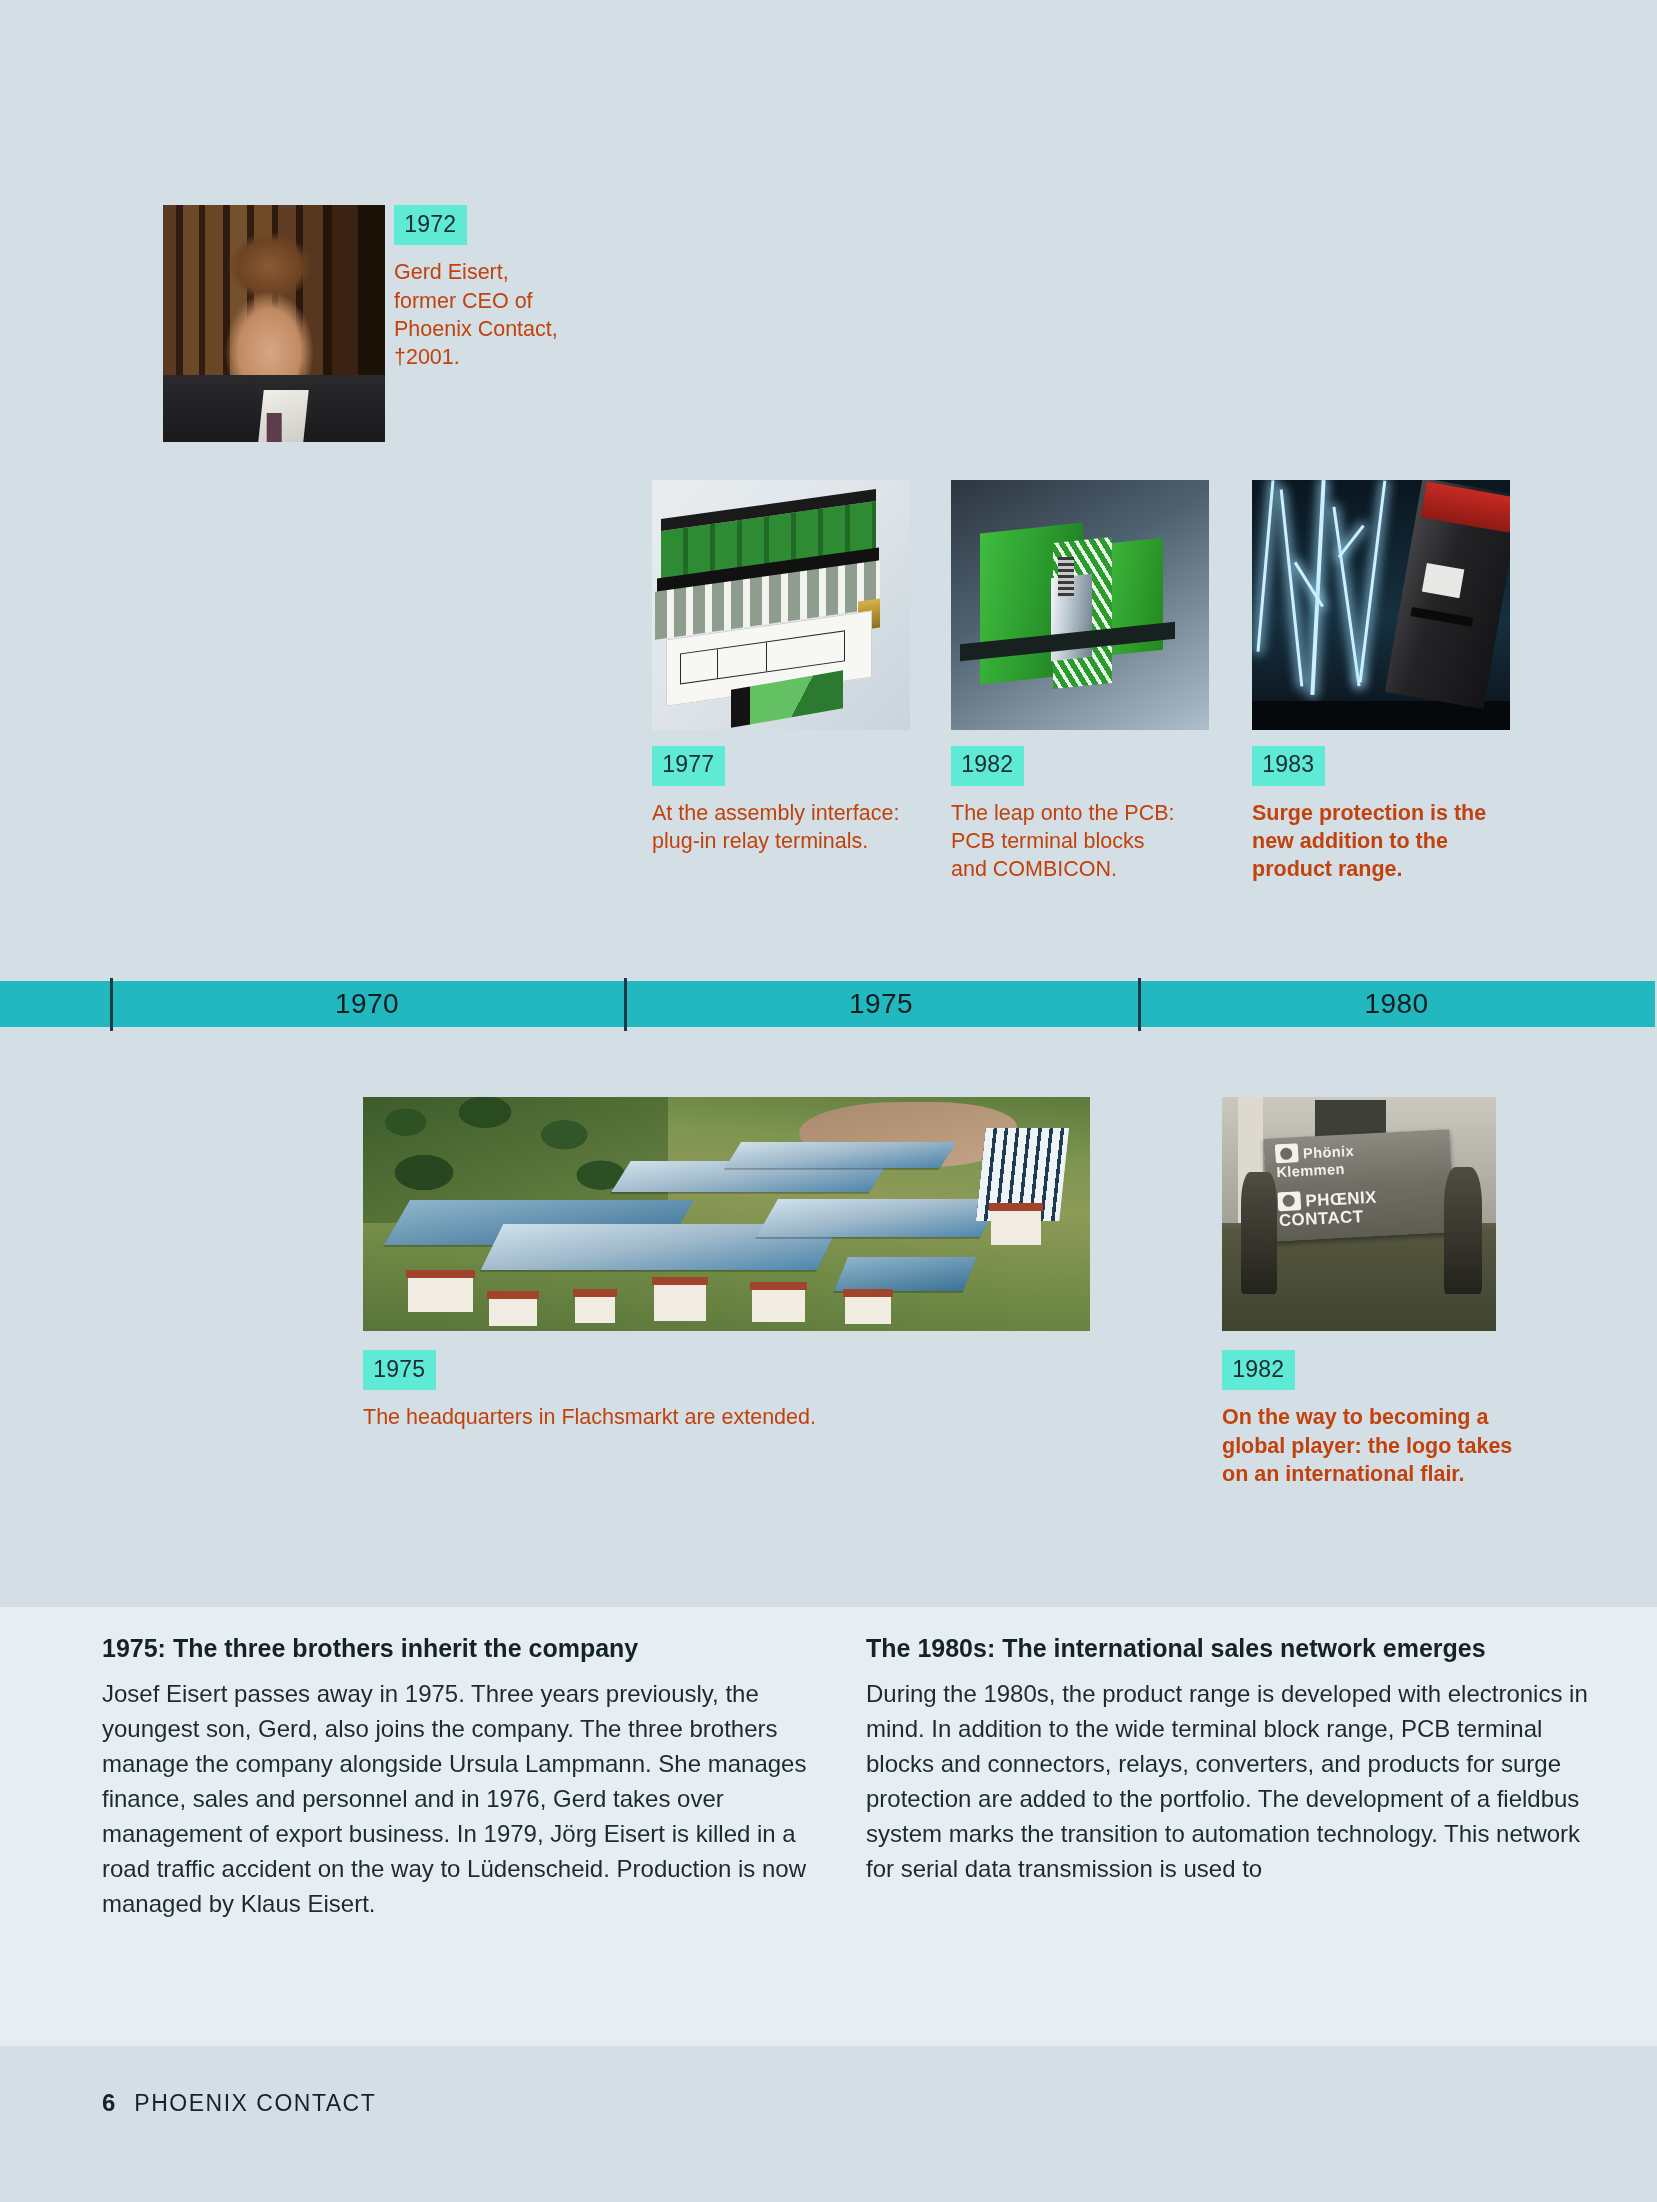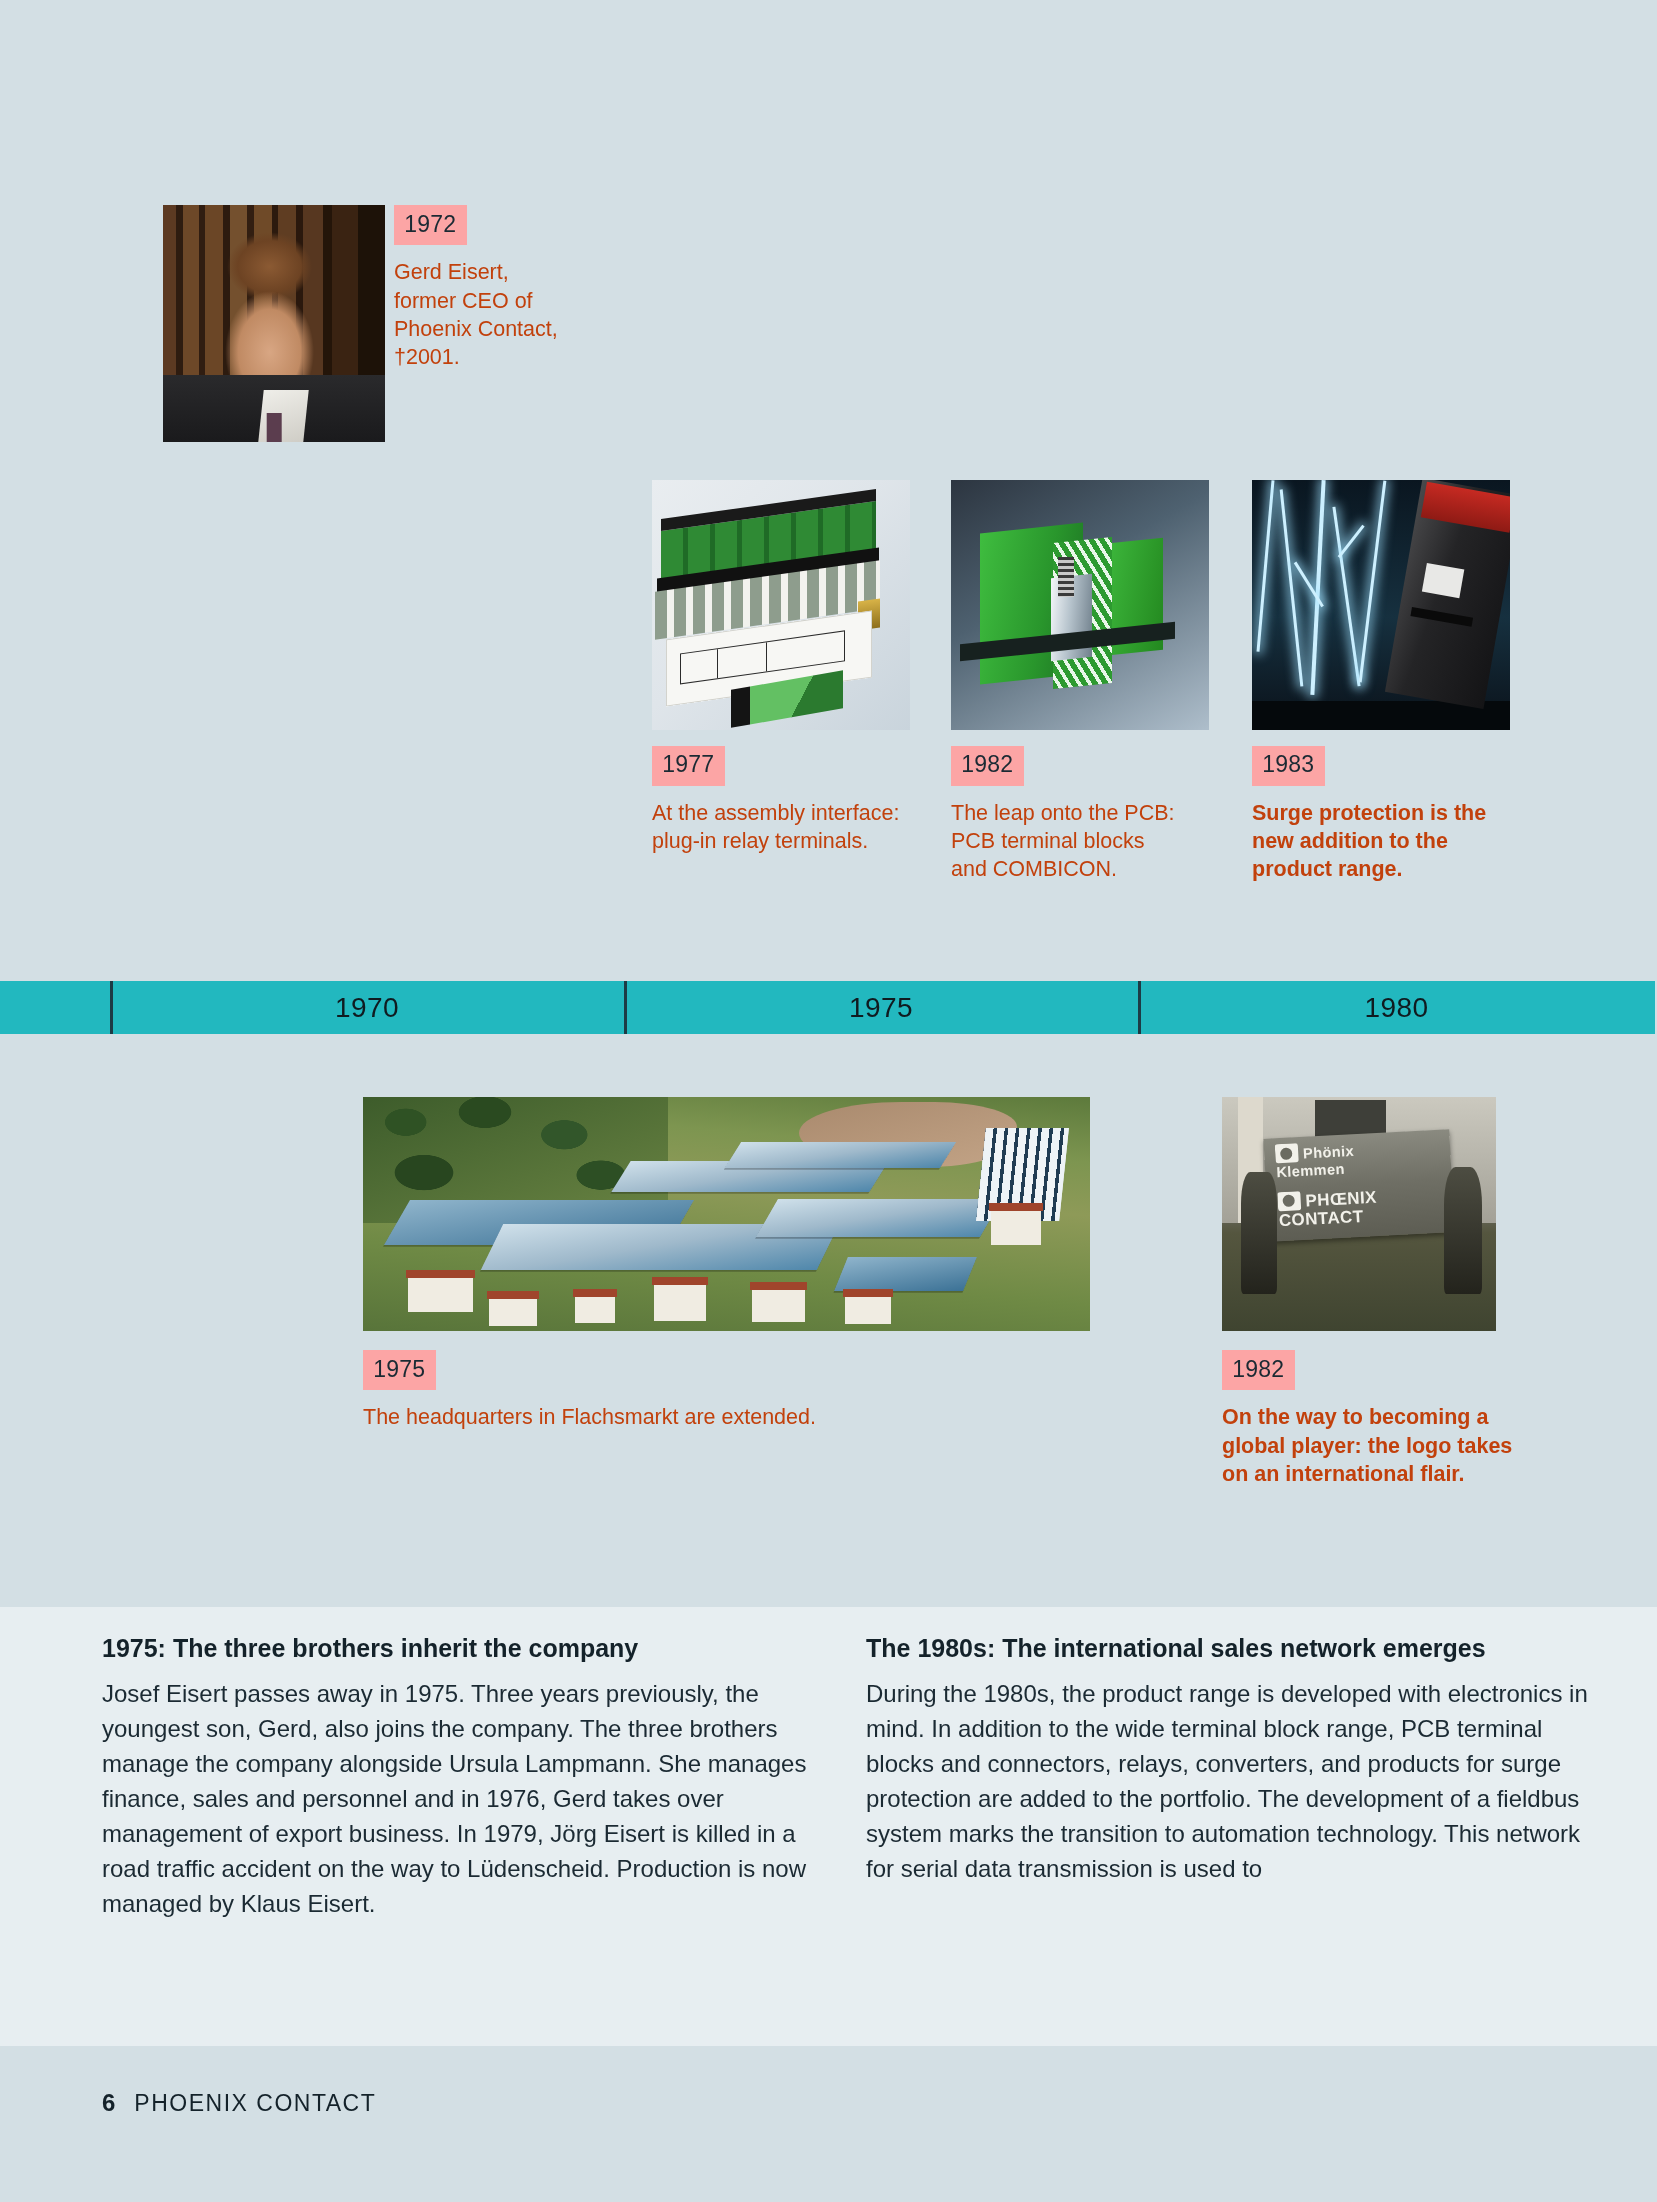--- a/index.html
+++ b/index.html
@@ -39,21 +39,21 @@
   .band-footer {
     position: absolute;
     left: 0; top: 2046px;
     width: 1658px; height: 157px;
     background: #d3dfe4;
   }
 
   
   .year-badge {
     display: inline-block;
-    background: #fca5a5;
+    background: #5eead4;
     color: #1b2a33;
     font-size: 23px;
     line-height: 1;
     padding: 7.7px 10.3px 9.5px 10.3px;
     letter-spacing: 0.2px;
   }
   .caption {
     font-size: 21.5px;
     line-height: 1.32;
     color: #c2410c;
@@ -202,21 +202,21 @@
   }
   #img-1983 .device .slot {
     position: absolute; left: 12px; top: 129px; width: 62px; height: 8.6px;
     background: #0a0a0a;
   }
 
   
   #timeline {
     position: absolute;
     left: 0; top: 981px;
-    width: 1655px; height: 53px;
+    width: 1655px; height: 46px;
     background: #22b8bf;
     display: flex;
     align-items: center;
   }
   .tl-seg {
     height: 53px;
     display: flex;
     align-items: center;
     justify-content: center;
     position: relative;

